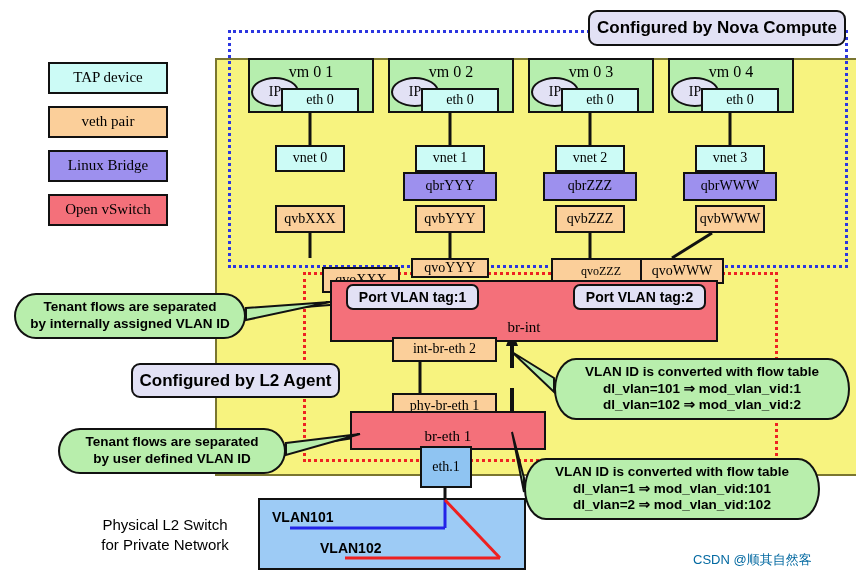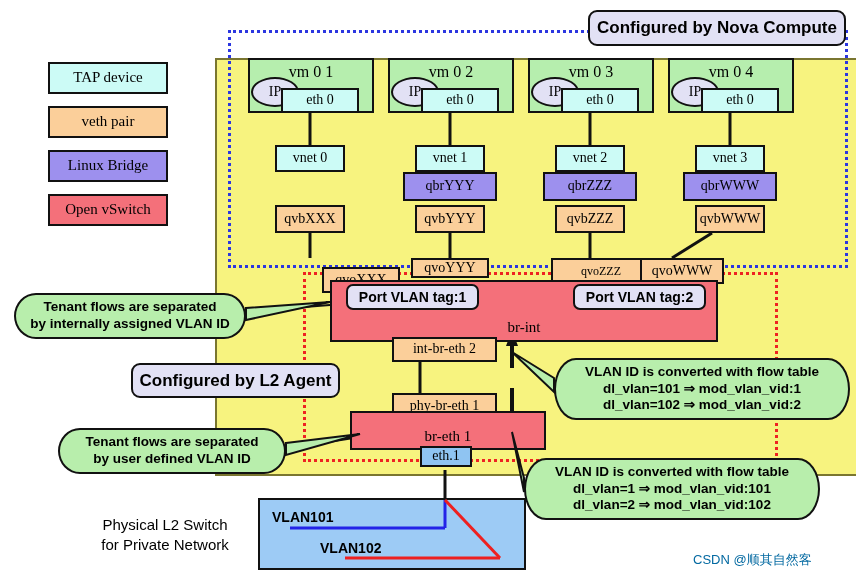--- a/index.html
+++ b/index.html
@@ -204,21 +204,21 @@
   <div class="abs box c-veth serif" style="left:392px;top:337px;width:105px;height:25px;font-size:14px;">
     <span>int-br-eth 2</span>
     </div>
   <div class="abs box c-veth serif" style="left:392px;top:393px;width:105px;height:26px;font-size:14px;">
     <span>phy-br-eth 1</span>
     </div>
 
   <div class="abs box c-ovs" style="left:350px;top:411px;width:196px;height:39px;">
     <span class="serif" style="position:absolute;bottom:3px;left:0;width:100%;font-size:15px;">br-eth 1</span>
     </div>
-  <div class="abs box c-eth1 serif" style="left:420px;top:446px;width:52px;height:21px;font-size:14px;">
+  <div class="abs box c-eth1 serif" style="left:420px;top:446px;width:52px;height:42px;font-size:14px;">
     <span>eth.1</span>
     </div>
 
   <div class="abs callout" style="left:14px;top:293px;width:232px;height:46px;">
     <div>Tenant flows are separated</div>
     <div>by internally assigned VLAN ID</div>
   </div>
   <div class="abs callout" style="left:58px;top:428px;width:228px;height:46px;">
     <div>Tenant flows are separated</div>
     <div>by user defined VLAN ID</div>

